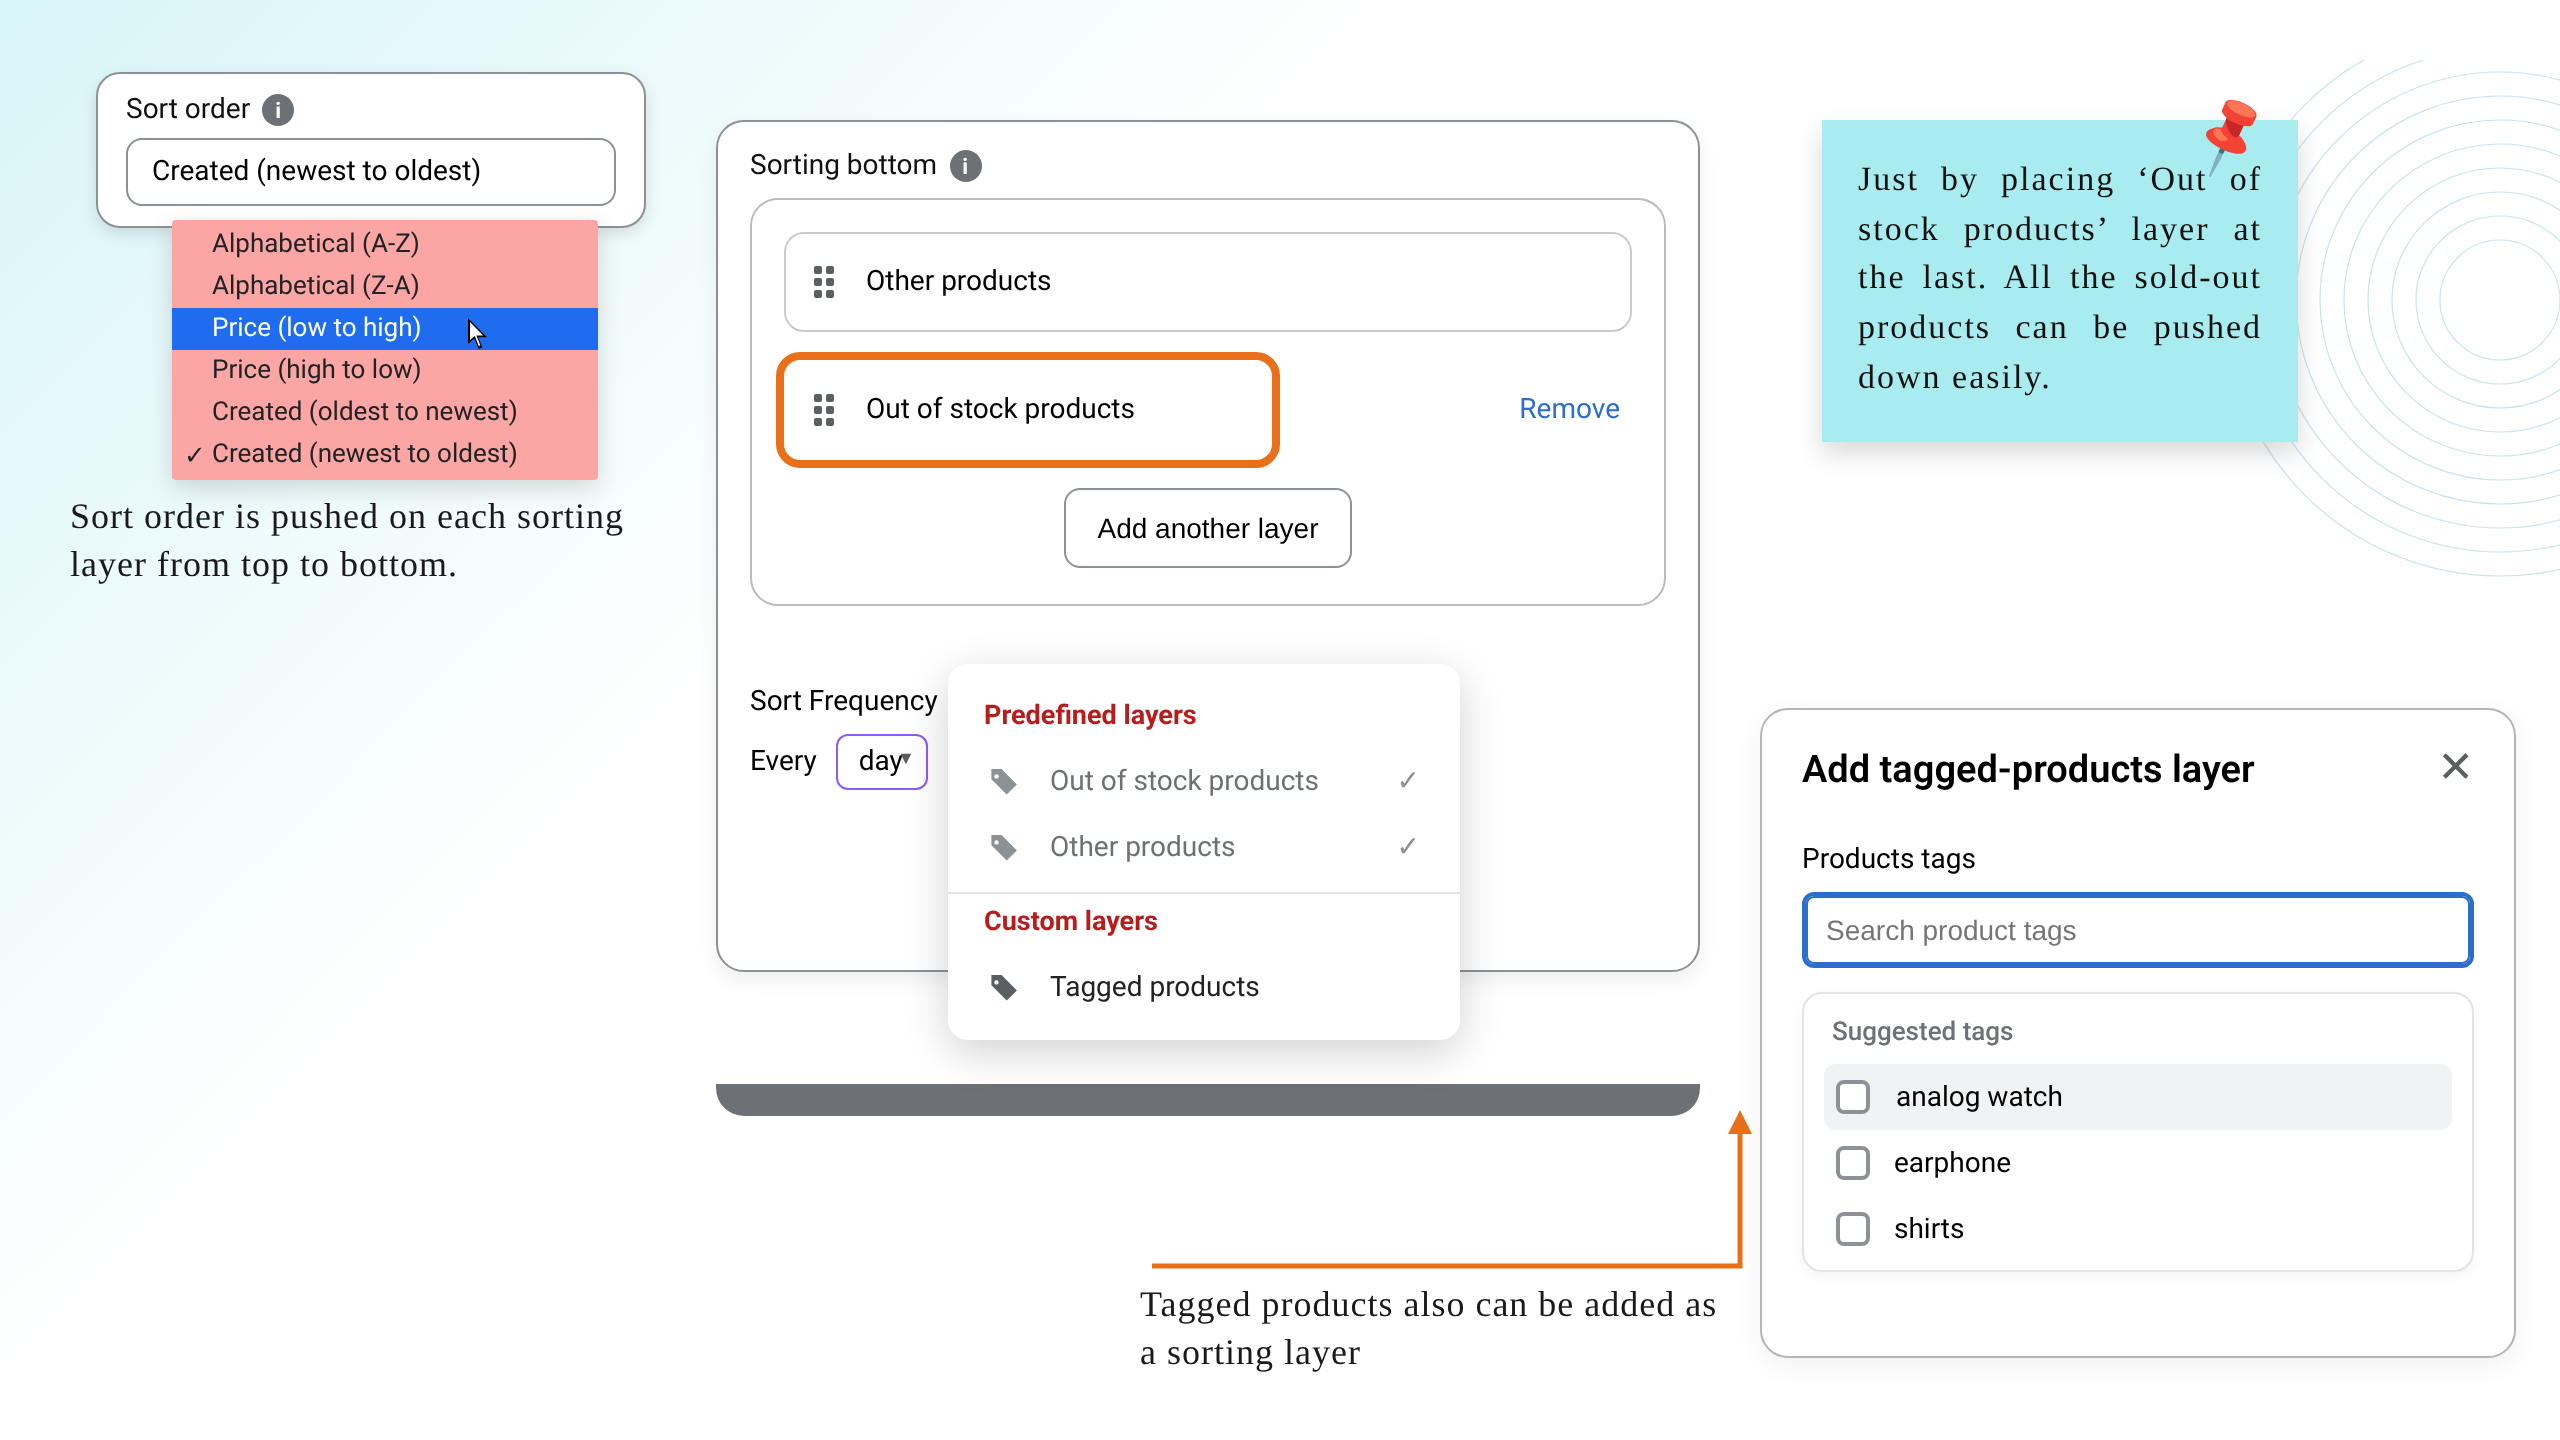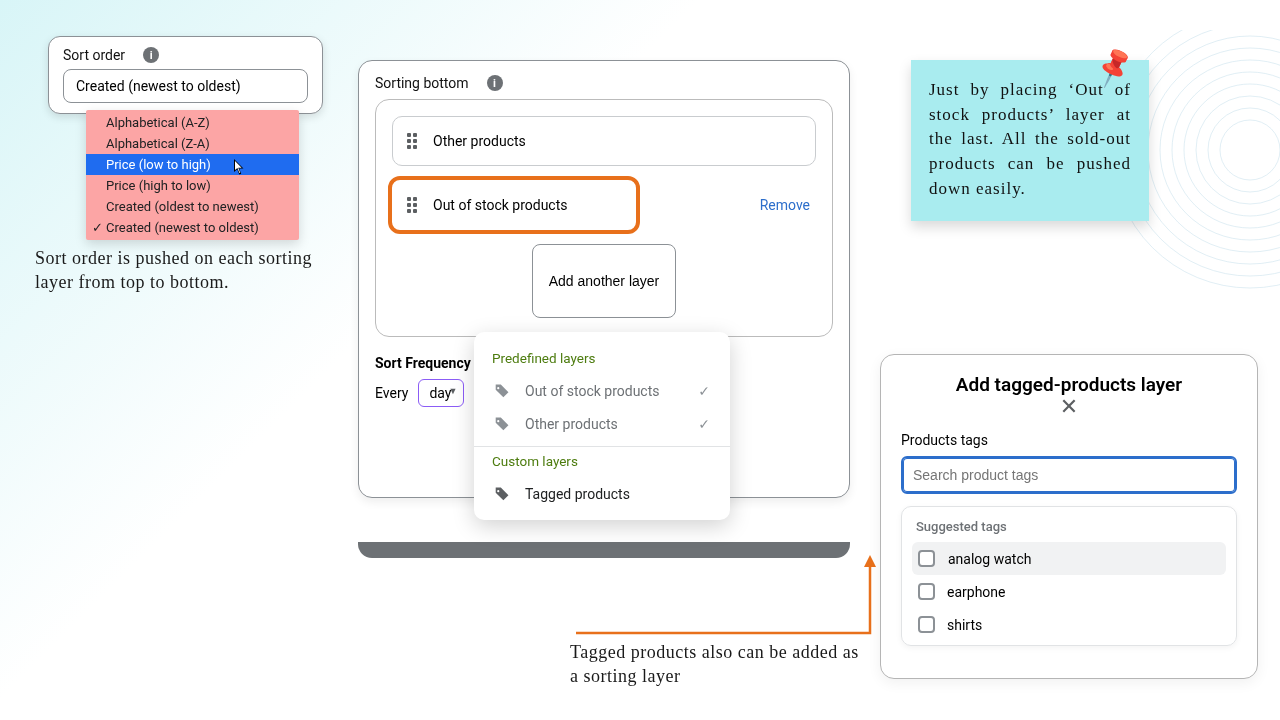--- a/index.html
+++ b/index.html
@@ -10,21 +10,21 @@
     border-radius: 14px;
   }
   .serif { font-family: Georgia, "Times New Roman", serif; }
 
   
   .card {
     background: #fff; border: 1px solid #8c9196; border-radius: 12px;
     position: absolute; padding: 10px 14px;
   }
   .sort-order-card { left: 48px; top: 36px; width: 275px; }
-  .card-title-row { display:flex; align-items:center; gap:18px; font-size:14px; color:#111; margin-bottom:6px;}
+  .card-title-row { display:flex; align-items:center; gap:6px; font-size:14px; color:#111; margin-bottom:6px;}
   .info-dot {
     width:16px; height:16px; border-radius:50%; background:#6d7175; color:#fff;
     font-size:11px; font-weight:700; display:inline-flex; align-items:center; justify-content:center;
   }
   .select-box {
     width:100%; border:1px solid #8c9196; border-radius:8px; padding:8px 30px 8px 12px;
     font-size:14px; background:#fff; position:relative;
   }
   .select-caret {
     position:absolute; right:22px; top:74px; width:10px; color:#5c5f62; pointer-events:none;
@@ -70,50 +70,50 @@
     gap:2px;
   }
   .drag-handle span { width:4px; height:4px; background:#5c5f62; border-radius:1px; }
   .remove-link { color:#2c6ecb; font-size:14px; }
   .layer-row.highlight-orange {
     outline:4px solid #e8701b; border-radius:8px;
     width:244px; border-color:transparent;
   }
   .layer-out-container { display:flex; align-items:center; gap:30px; margin-bottom:14px;}
   .add-layer-btn {
-    display:block; margin:6px auto 0; padding:28px 16px; border:1px solid #8c9196;
+    display:block; margin:6px auto 0; padding:11px 16px; border:1px solid #8c9196;
     background:#fff; border-radius:8px; font-size:14px;
   }
   .freq-row { display:flex; align-items:center; gap:10px; margin-top:18px; font-size:14px;}
   .day-select {
     border:1px solid #8b5cf6; border-radius:6px; padding:5px 12px 5px 10px; font-size:14px; position:relative;
   }
 
   
   .layer-menu {
     position:absolute; left:474px; top:332px; width:256px; background:#fff;
     border-radius:10px; box-shadow:0 6px 22px rgba(0,0,0,.18); padding:14px 14px 10px;
     font-size:14px;
   }
-  .layer-menu h4 { font-size:13.5px; font-weight:400; color:#4d7c0f; margin:4px 4px 8px; }
+  .layer-menu h4 { font-size:13.5px; font-weight:700; color:#b91c1c; margin:4px 4px 8px; }
   .lm-item { display:flex; align-items:center; gap:14px; padding:8px 6px; color:#6d7175;}
   .lm-item.enabled { color:#202223; }
   .tag-icon { width:17px; height:17px; display:inline-block; }
   .tag-icon svg path { fill:#8c9196; }
   .lm-item.enabled .tag-icon svg path { fill:#5c5f62; }
   .lm-check { margin-left:auto; color:#8c9196; }
   .lm-sep { border:none; border-top:1px solid #e1e3e5; margin:6px -14px; }
 
   
   .tag-modal {
     position:absolute; left:880px; top:354px; width:378px; height:325px; background:#fff;
     border:1px solid #b5b5b5; border-radius:14px; padding:18px 20px 0;
     box-shadow:0 4px 14px rgba(0,0,0,.06); overflow:hidden;
   }
-  .tag-modal-head { display:flex; justify-content:space-between; align-items:center; margin-bottom:14px;flex-direction:column;}
+  .tag-modal-head { display:flex; justify-content:space-between; align-items:center; margin-bottom:26px;}
   .tag-modal-head h3 { font-size:19px; font-weight:600;}
   .close-x { font-size:22px; line-height:1; color:#5c5f62; cursor:default;}
   .tag-label { font-size:14px; margin-bottom:8px; }
   .tag-input {
     width:100%; border:2px solid #2c6ecb; border-radius:6px; padding:9px 10px; font-size:14px;
     outline:none; box-shadow: inset 0 0 0 1px #2c6ecb;
   }
   .tag-sugg {
     margin-top:12px; border:1px solid #e1e3e5; border-radius:10px; padding:10px 10px 4px;
     box-shadow:0 2px 6px rgba(0,0,0,.05);
@@ -227,21 +227,21 @@
           <span>Out of stock products</span>
         </div>
       </div>
       <span class="remove-link" style="margin-left:auto; margin-right:6px;">Remove</span>
     </div>
 
     <button class="add-layer-btn">Add another layer</button>
   </div>
 
   <div class="freq-row">
-    <span style="font-weight:700;">Sort Frequency</span>
+    <span style="font-weight:400;margin-top:22px;">Sort Frequency</span>
   </div>
   <div class="freq-row" style="margin-top:8px;">
     <span>Every</span>
     <span class="day-select">
       <span>day</span>
       <span style="position:absolute; right:6px; top:6px; font-size:9px; color:#5c5f62;">▼</span>
     </span>
   </div>
 </div>
 

